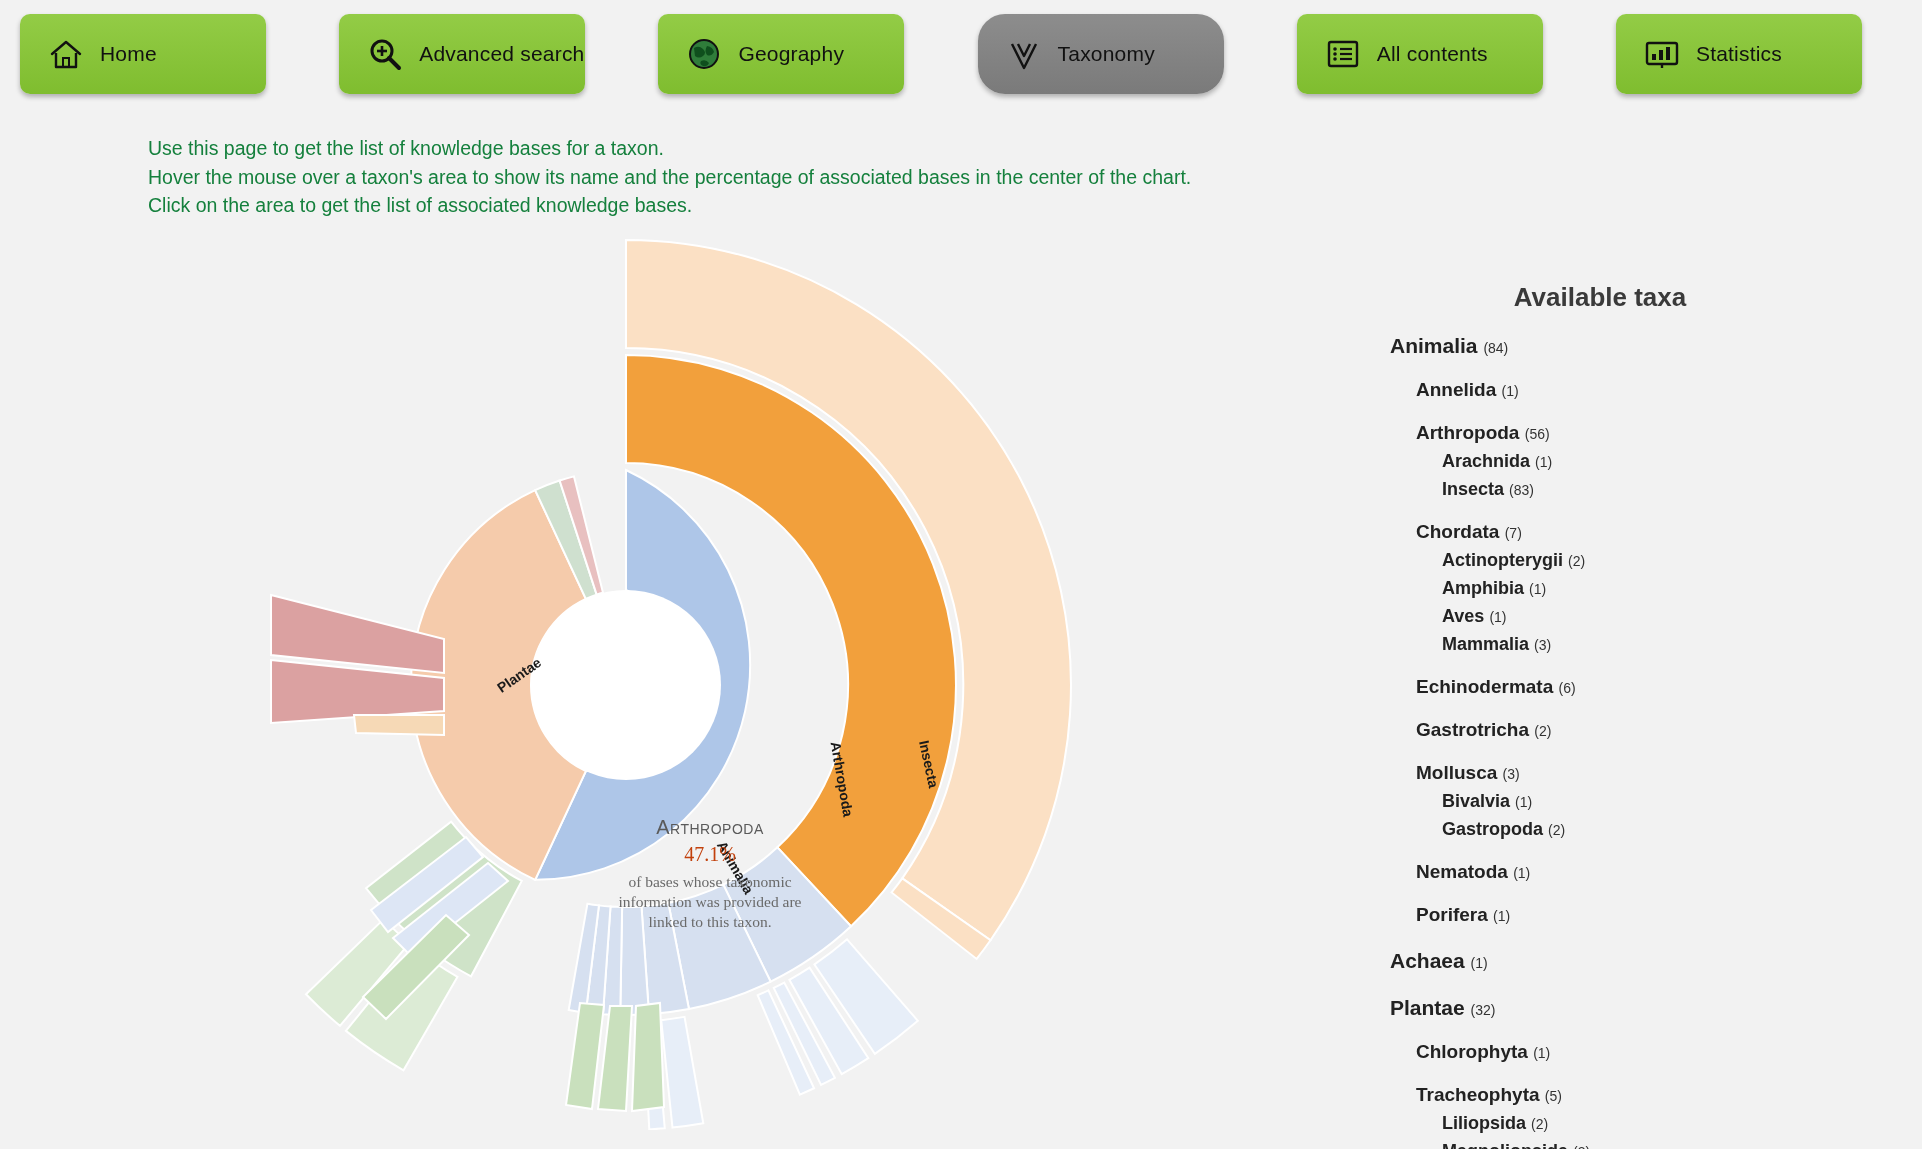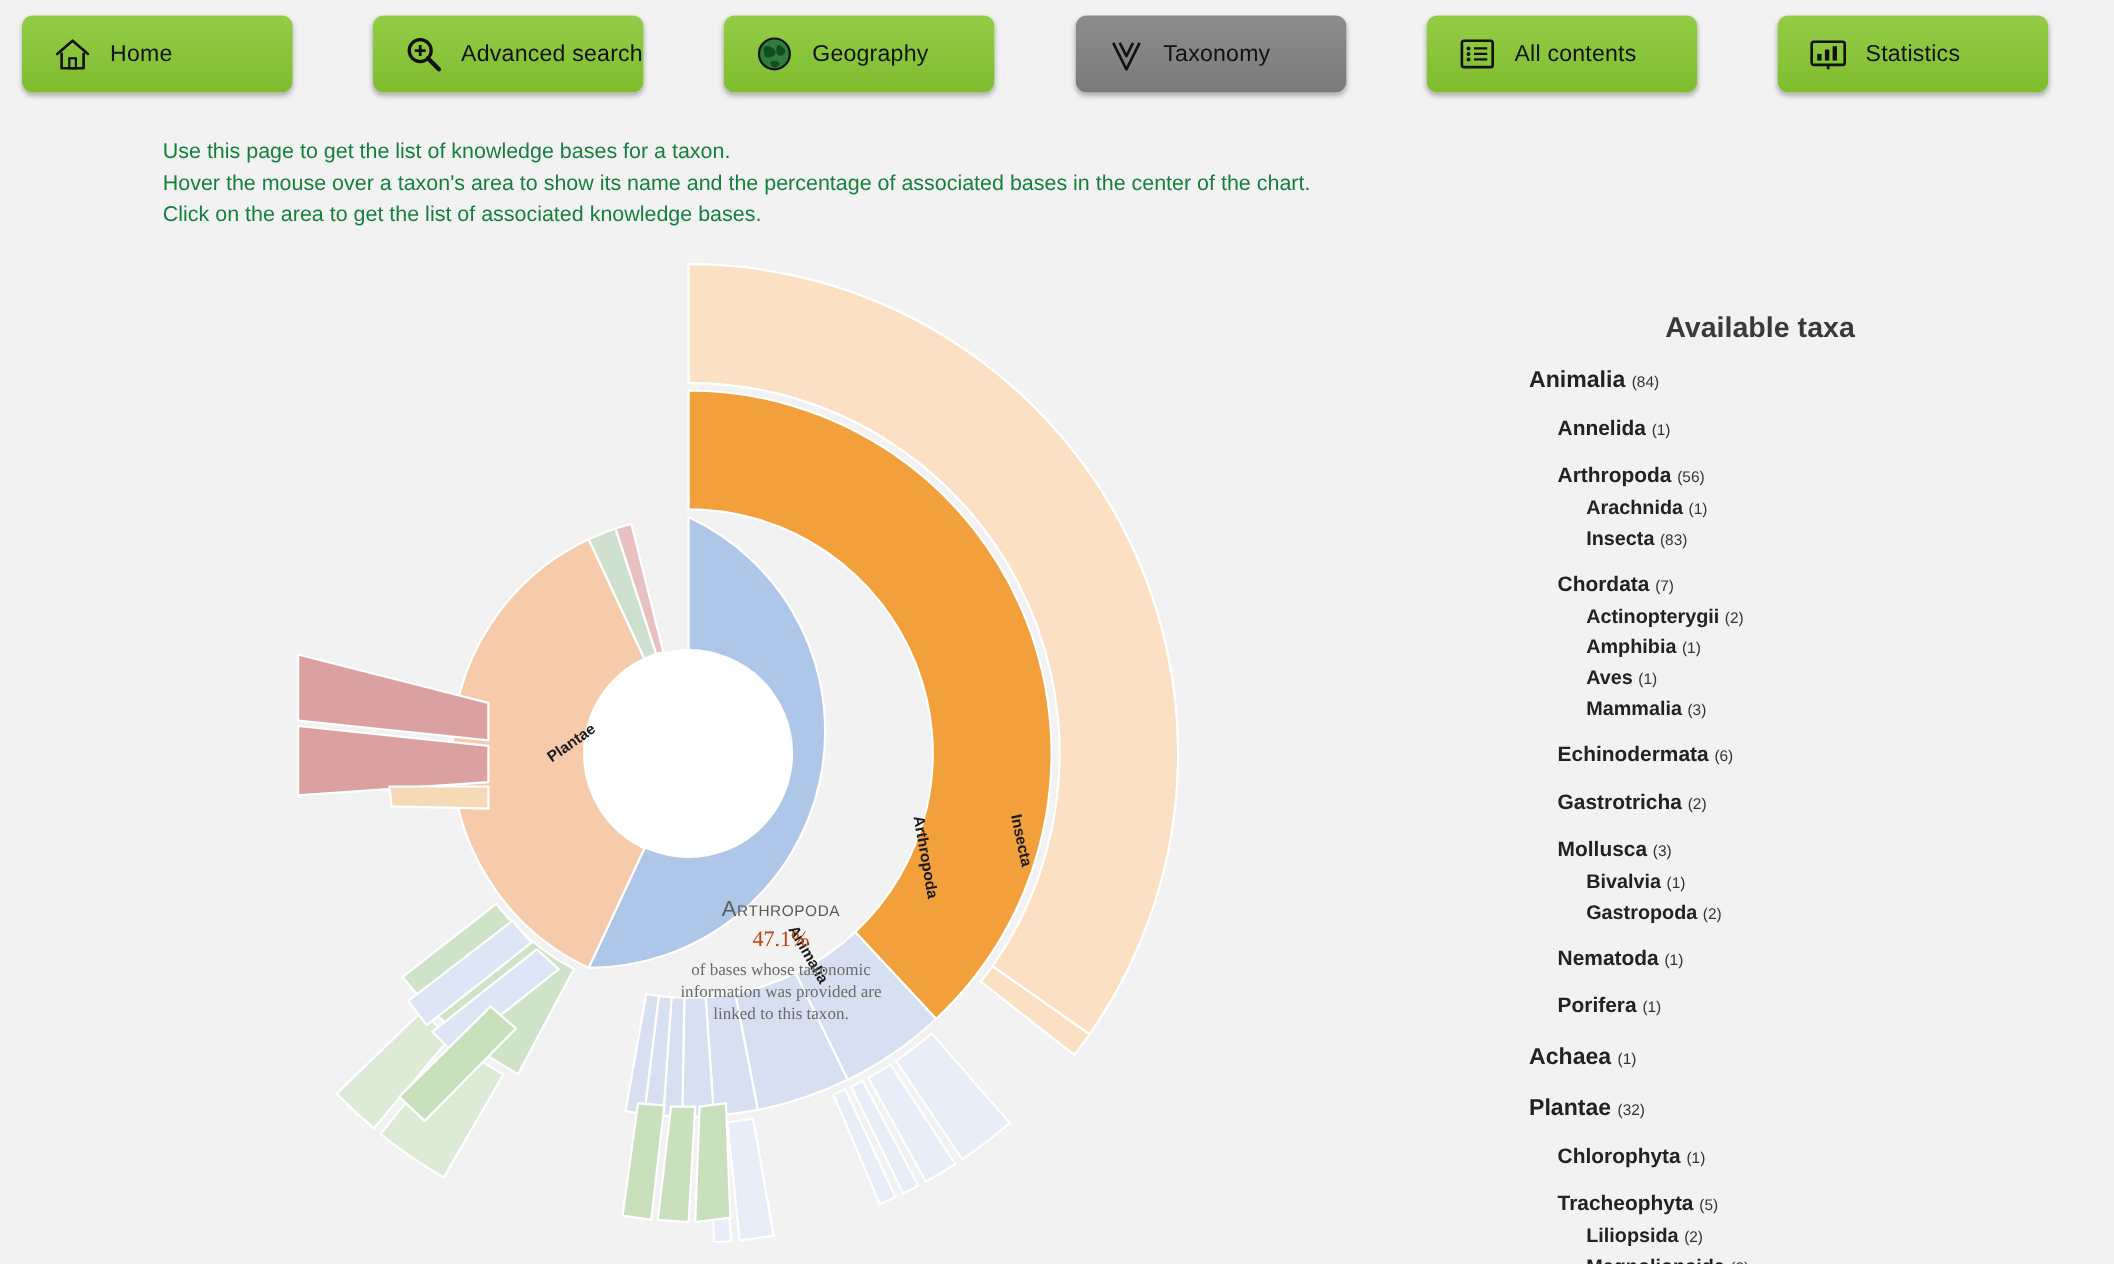--- a/index.html
+++ b/index.html
@@ -22,35 +22,36 @@
     align-items: flex-start;
     padding: 14px 20px 0 20px;
     gap: 0;
     justify-content: space-between;
     width: 1882px;
     box-sizing: border-box;
   }
   .nav-btn {
     flex: 0 0 auto;
     width: 246px;
-    height: 70px;
+    height: 80px;
     border-radius: 10px;
     display: flex;
     align-items: center;
     gap: 14px;
     padding-left: 26px;
     box-sizing: border-box;
     background: #8cc63e;
     background: linear-gradient(#93cc46, #7fbd2f);
     box-shadow: 0 3px 5px rgba(0,0,0,0.28);
     cursor: pointer;
     border: none;
   }
   .nav-btn.active {
     background: linear-gradient(#8d8d8d, #7a7a7a);
+    border-radius: 27px;
   }
   .nav-label {
     font-size: 21px;
     color: #111;
     letter-spacing: 0.2px;
     white-space: nowrap;
   }
   .nav-icon {
     width: 40px;
     height: 40px;

